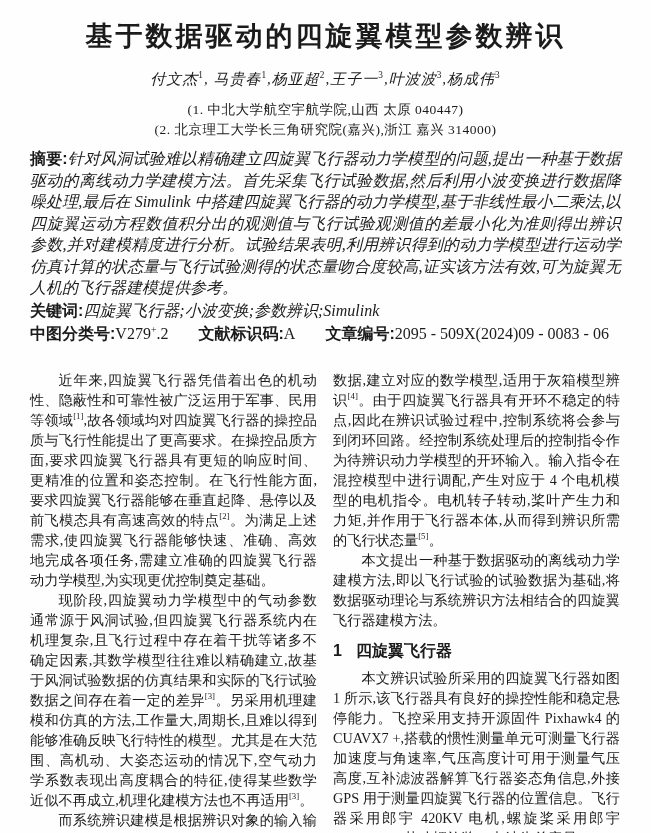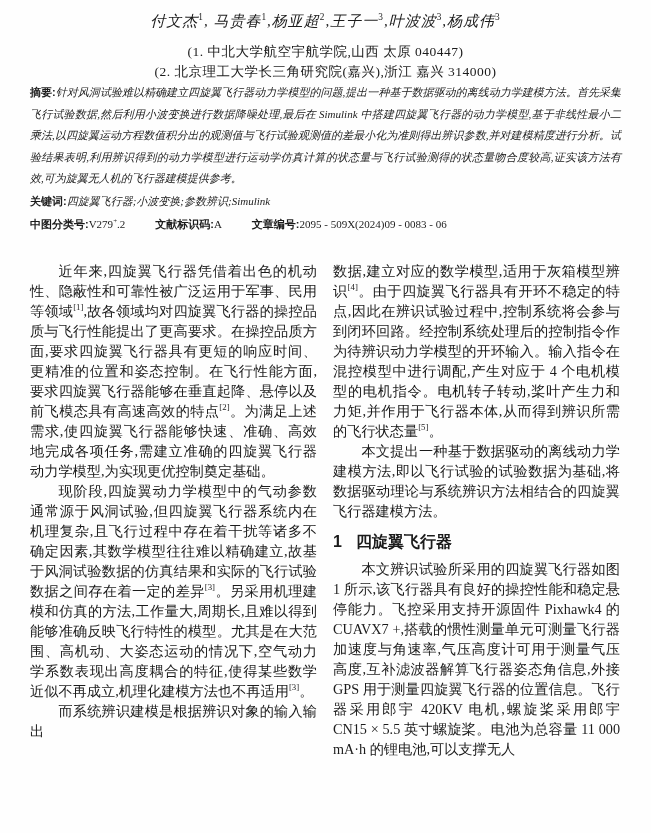--- a/index.html
+++ b/index.html
@@ -33,22 +33,22 @@
     margin-bottom: 11px;
   }
   .authors sup { font-style: normal; }
   .affiliations {
     text-align: center;
     font-size: 13.5px;
     line-height: 19.5px;
     letter-spacing: 0.5px;
   }
   .meta {
-    margin-top: 1px;
-    font-size: 11px;
+    margin-top: 9px;
+    font-size: 16px;
     line-height: 21.5px;
   }
   .meta .label {
     font-weight: bold;
     font-style: normal;
     font-family: "Liberation Sans", "DejaVu Sans", sans-serif;
   }
   .abstract {
     text-align: justify;
     font-style: italic;
@@ -82,20 +82,21 @@
     margin: 11px 0 7px 0;
   }
   .section-heading .sec-num { margin-right: 14px; }
   sup { font-size: 0.62em; line-height: 0; }
 </style>
 </head>
 <body>
 
 <div class="page">
 
+  <h1 class="paper-title">基于数据驱动的四旋翼模型参数辨识</h1>
 
   <div class="authors">付文杰<sup>1</sup>, 马贵春<sup>1</sup>,杨亚超<sup>2</sup>,王子一<sup>3</sup>,叶波波<sup>3</sup>,杨成伟<sup>3</sup></div>
 
   <div class="affiliations">
     <div>(1. 中北大学航空宇航学院,山西 太原  040447)</div>
     <div>(2. 北京理工大学长三角研究院(嘉兴),浙江 嘉兴  314000)</div>
   </div>
 
   <div class="meta">
     <div class="abstract"><span class="label">摘要:</span><span>针对风洞试验难以精确建立四旋翼飞行器动力学模型的问题,提出一种基于数据驱动的离线动力学建模方法。首先采集飞行试验数据,然后利用小波变换进行数据降噪处理,最后在 Simulink 中搭建四旋翼飞行器的动力学模型,基于非线性最小二乘法,以四旋翼运动方程数值积分出的观测值与飞行试验观测值的差最小化为准则得出辨识参数,并对建模精度进行分析。试验结果表明,利用辨识得到的动力学模型进行运动学仿真计算的状态量与飞行试验测得的状态量吻合度较高,证实该方法有效,可为旋翼无人机的飞行器建模提供参考。</span></div>

